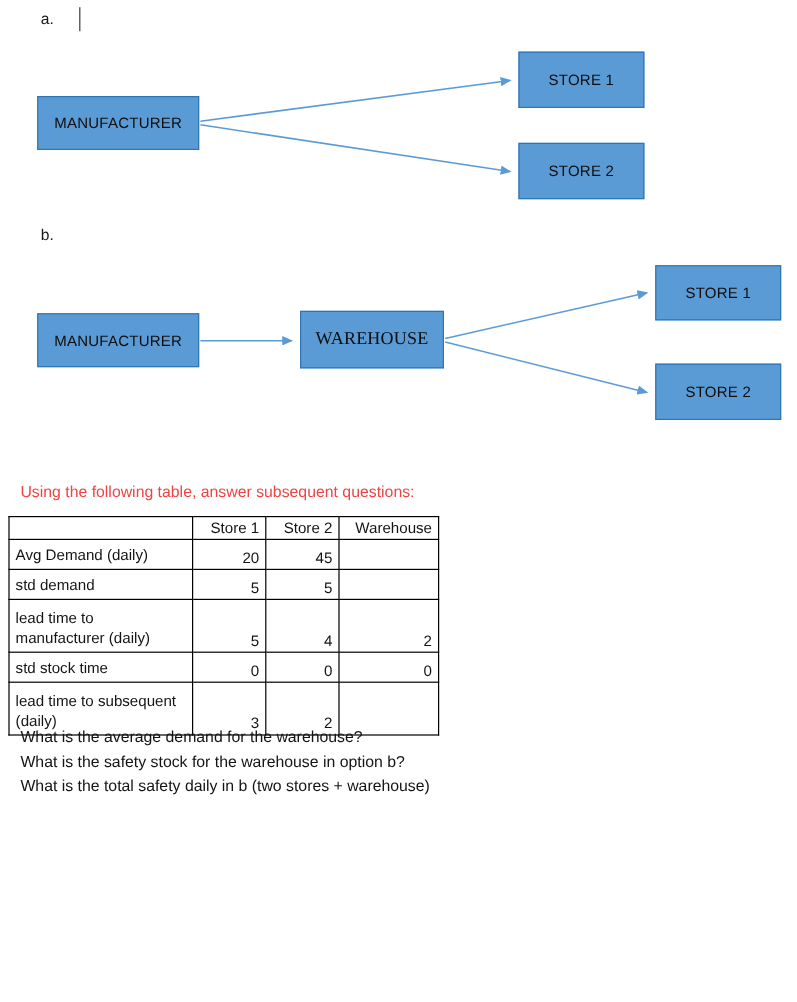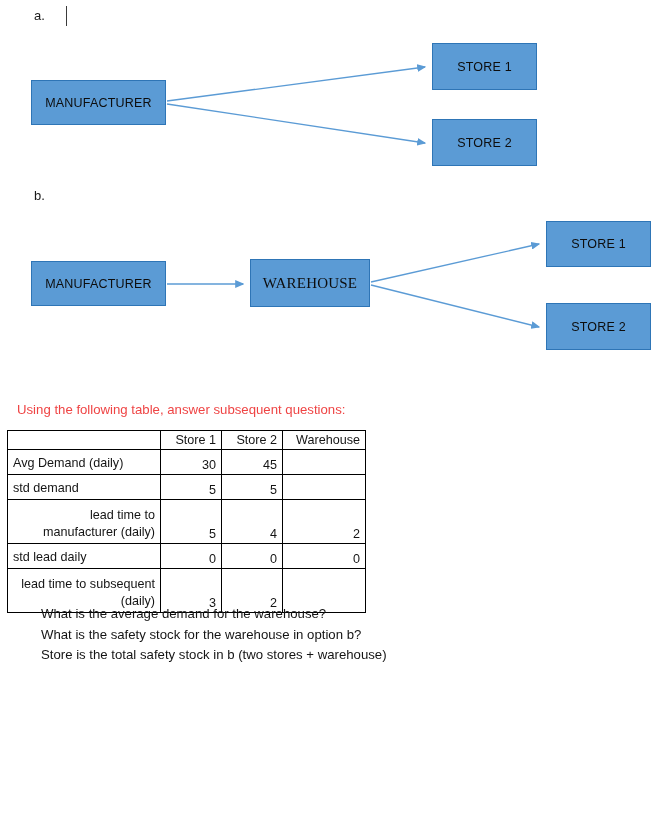--- a/index.html
+++ b/index.html
@@ -102,33 +102,33 @@
     padding: 2px 5px;
     font-weight: normal;
     vertical-align: bottom;
   }
   #data-table .col-label  { width: 142px; text-align: left; }
   #data-table .col-val    { width: 50px;  text-align: right; }
   #data-table .col-val-w  { width: 72px;  text-align: right; }
   #data-table thead td { text-align: center; vertical-align: middle; }
   #data-table thead .col-label { border-right: 1px solid #000; }
   #data-table tr.single td { height: 20px; }
-  #data-table tr.double td { height: 39px; text-align: right; }
+  #data-table tr.double td { height: 39px; }
   #data-table td.label-cell { line-height: 17px; margin-left: 36px; }
 
   
   #questions {
     position: absolute;
     left: 17px;
     top: 604px;
     font-size: 13.2px;
     line-height: 20.5px;
     color: #141414;
   }
-  #questions div { white-space: nowrap; margin-left: 24px; }
+  #questions div { white-space: nowrap; }
 </style>
 </head>
 <body>
 
 <div class="page">
 
   <div class="section-label" id="label-a">a.</div>
   <div class="caret"></div>
 
   <svg class="connectors" id="connectors-a" viewBox="0 0 664 835" width="664" height="835">
@@ -170,50 +170,50 @@
       <tr>
         <td class="col-label"></td>
         <td class="col-val">Store 1</td>
         <td class="col-val">Store 2</td>
         <td class="col-val-w">Warehouse</td>
       </tr>
     </thead>
     <tbody>
       <tr class="single">
         <td class="col-label label-cell">Avg Demand (daily)</td>
-        <td class="col-val">30</td>
+        <td class="col-val">20</td>
         <td class="col-val">45</td>
         <td class="col-val-w"></td>
       </tr>
       <tr class="single">
         <td class="col-label label-cell">std demand</td>
         <td class="col-val">5</td>
         <td class="col-val">5</td>
         <td class="col-val-w"></td>
       </tr>
       <tr class="double">
         <td class="col-label label-cell">lead time to manufacturer (daily)</td>
         <td class="col-val">5</td>
         <td class="col-val">4</td>
         <td class="col-val-w">2</td>
       </tr>
       <tr class="single">
-        <td class="col-label label-cell">std lead daily</td>
+        <td class="col-label label-cell">std stock time</td>
         <td class="col-val">0</td>
         <td class="col-val">0</td>
         <td class="col-val-w">0</td>
       </tr>
       <tr class="double">
         <td class="col-label label-cell">lead time to subsequent (daily)</td>
         <td class="col-val">3</td>
         <td class="col-val">2</td>
         <td class="col-val-w"></td>
       </tr>
     </tbody>
   </table>
 
   <div id="questions">
     <div>What is the average demand for the warehouse?</div>
     <div>What is the safety stock for the warehouse in option b?</div>
-    <div>Store is the total safety stock in b (two stores + warehouse)</div>
+    <div>What is the total safety daily in b (two stores + warehouse)</div>
   </div>
 
 </div>
 
 </body></html>

